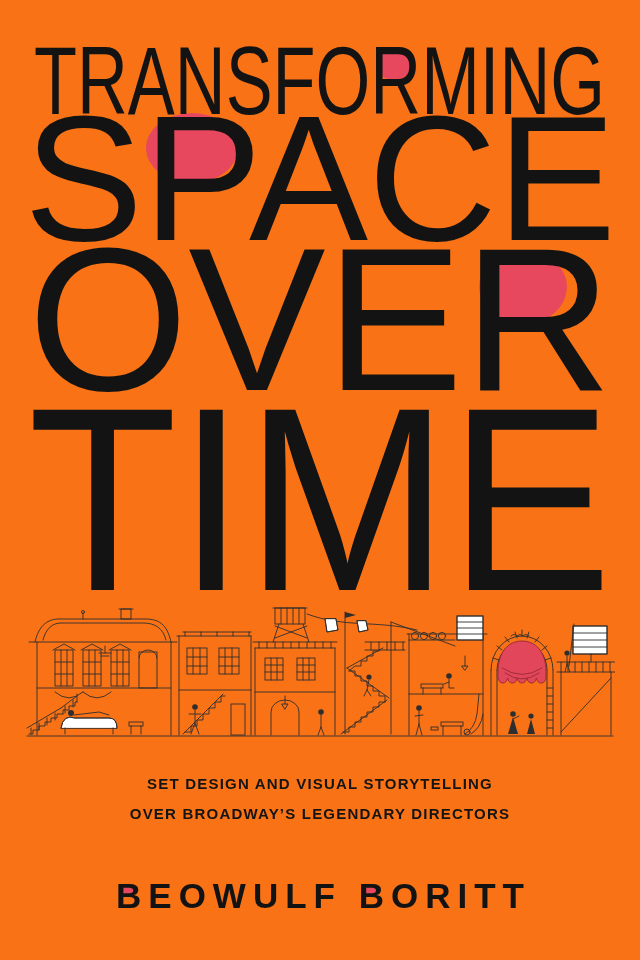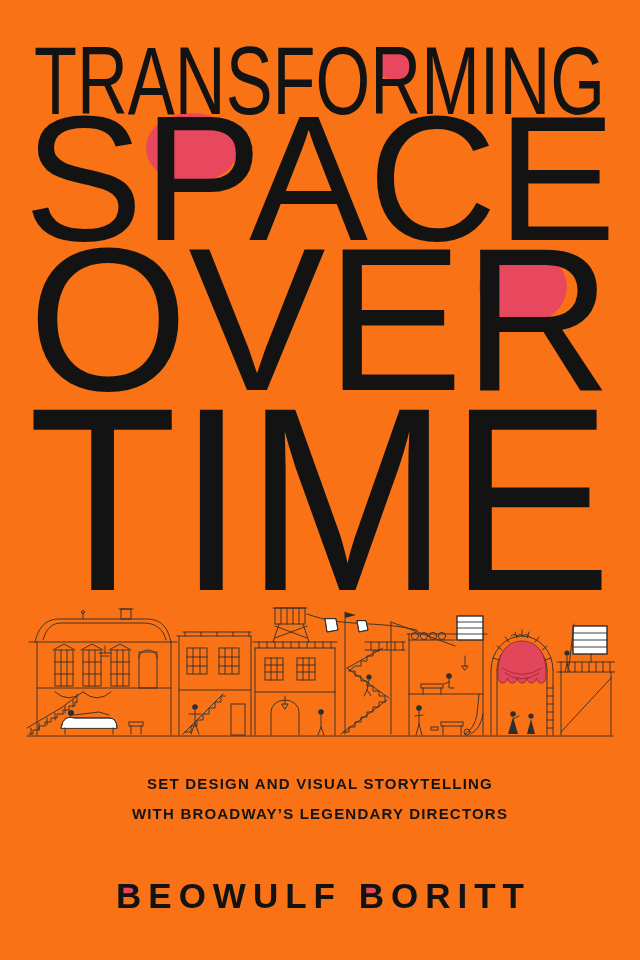--- a/index.html
+++ b/index.html
@@ -322,21 +322,21 @@
         <circle cx="542" cy="47" r="2.6" class="fig"></circle>
         <path d="M542,50 L542,58 M542,58 L540,66 M542,58 L545,66"></path>
         <line x1="549" y1="18" x2="544" y2="60"></line>
       </g>
       <line x1="566" y1="48" x2="566" y2="56"></line>
     </g>
   </svg>
 
   <div class="subtitle">
     <div>SET DESIGN AND VISUAL STORYTELLING</div>
-    <div>WITH BROADWAY’S LEGENDARY DIRECTORS</div>
+    <div>OVER BROADWAY’S LEGENDARY DIRECTORS</div>
   </div>
 
   <svg class="abs author-svg" style="left:0;top:860px" width="640" height="70" viewBox="0 0 640 70">
 
     <circle cx="128" cy="30" r="6" fill="#e8485e"></circle>
     <circle cx="371" cy="30" r="6" fill="#e8485e"></circle>
     <text x="116" y="48" textLength="408" lengthAdjust="spacing">BEOWULF BORITT</text>
   </svg>
 
 </div>

